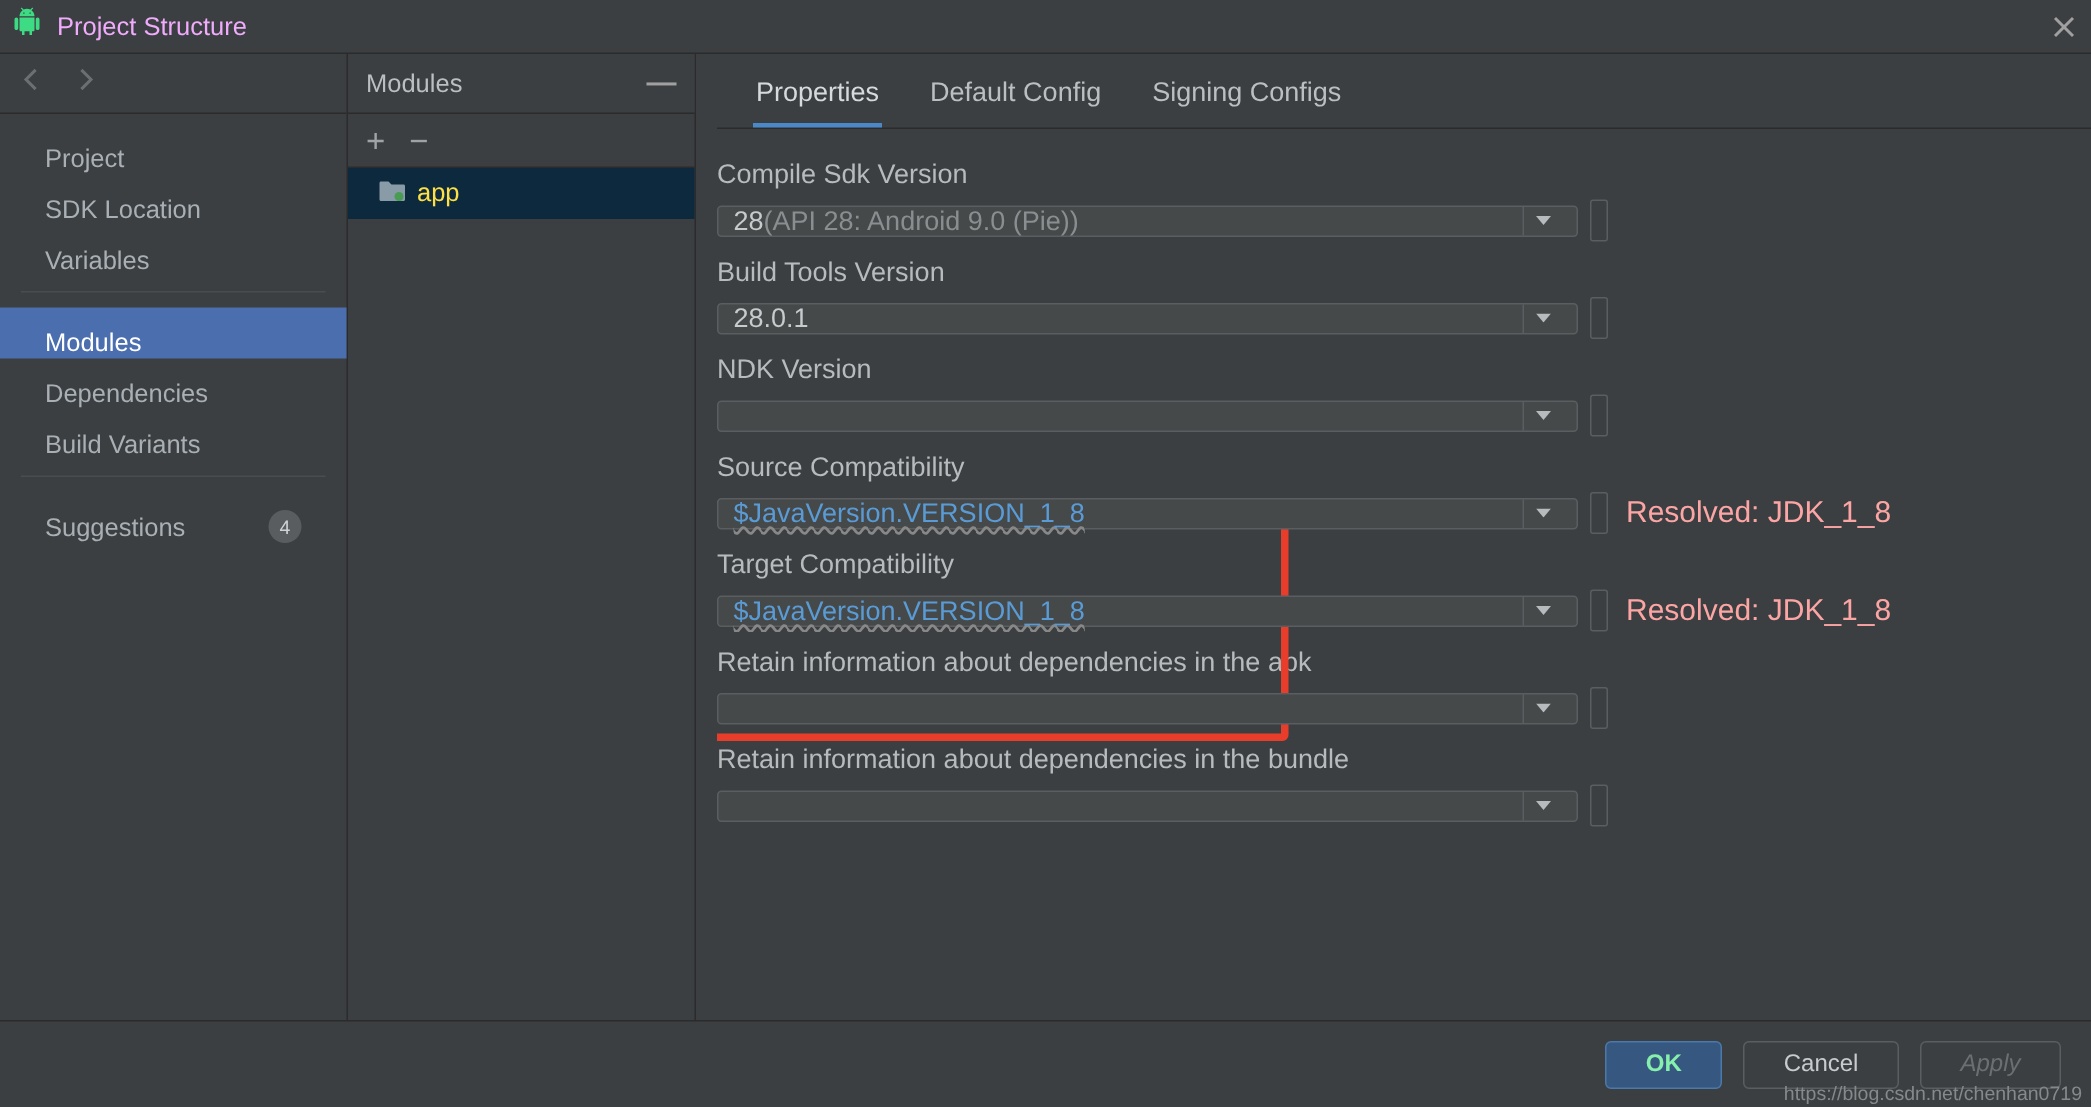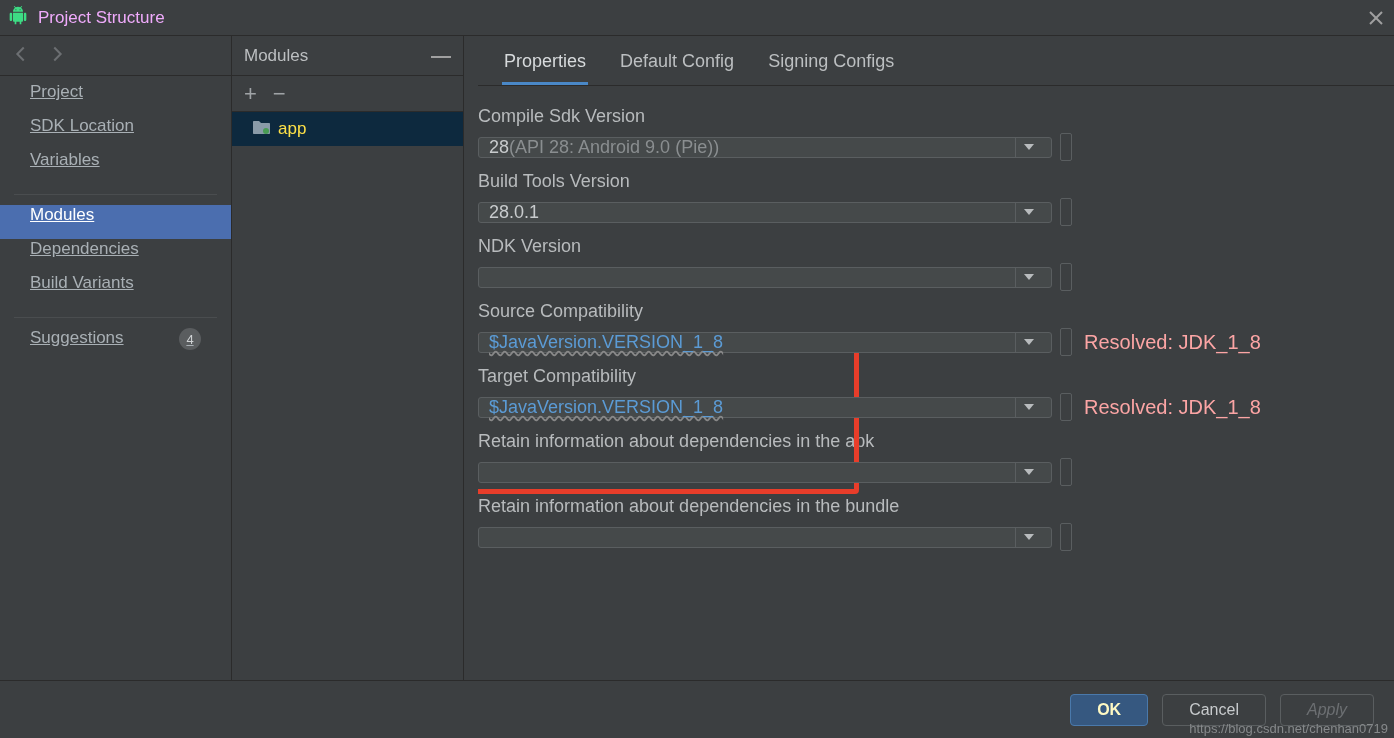--- a/index.html
+++ b/index.html
@@ -14,21 +14,21 @@
   .titlebar .close svg { width:14px; height:14px; stroke:#a0a0a0; stroke-width:2; }
 
   
   .body { flex: 1 1 auto; display: flex; min-height: 0; }
 
   
   .sidebar { width: 232px; background: #3c3f41; border-right: 1px solid #2b2b2b; display:flex; flex-direction:column; }
   .nav-arrows { height: 40px; display:flex; align-items:center; padding: 0 10px; gap: 14px; border-bottom:1px solid #2b2b2b; }
   .nav-arrows svg { width:22px; height:22px; stroke:#6c6f72; stroke-width:2.2; fill:none; }
   .side-list { padding-top: 6px; }
-  .side-item { height: 34px; display:flex; align-items:flex-start; padding:0 30px; font-size:17px; color:#a9b0b5; cursor:default;text-decoration:underline; }
+  .side-item { height: 34px; display:flex; align-items:flex-end; padding:0 30px; font-size:17px; color:#a9b0b5; cursor:default; }
   .side-item.selected { background:#4b6eaf; color:#ffffff; }
   .side-sep { height:1px; background:#4a4d4f; margin:10px 14px; }
   .side-item .badge { margin-left:auto; width:22px; height:22px; border-radius:11px; background:#5a5d5f; color:#cfd2d4; font-size:13px; display:flex; align-items:center; justify-content:center; }
 
   
   .modules-panel { width: 232px; background:#3c3f41; border-right:1px solid #2b2b2b; display:flex; flex-direction:column; }
   .modules-header { height:40px; display:flex; align-items:center; padding:0 12px; border-bottom:1px solid #2b2b2b; background:#3c3f41; font-size:17px; color:#bcbfc1; }
   .modules-header .min { margin-left:auto; color:#a0a0a0; font-size:20px; font-weight:bold; }
   .modules-tools { height:36px; display:flex; align-items:center; gap:16px; padding:0 12px; border-bottom:1px solid #2b2b2b; color:#9fa3a6; font-size:22px; }
   .modules-tools span { line-height:1; }
@@ -52,21 +52,21 @@
   .combo .arrow svg { width:10px; height:6px; fill:#b8bbbd; }
   .combo.inactive { color:#7a7e80; }
   .combo .val-blue { color:#5b9bd5; text-decoration: underline wavy #888; text-underline-offset:3px; }
   .combo .val-hint { color:#8a8e90; }
   .after-slot { width:12px; height:28px; border:1px solid #5a5e60; border-radius:2px; }
   .resolved { color:#fca5a5; font-size:20px; margin-left:4px; }
 
   
   .footer { height:58px; border-top:1px solid #2b2b2b; display:flex; align-items:center; justify-content:flex-end; padding:0 20px; gap:14px; position:relative; }
   .btn { height:32px; padding:0 26px; border-radius:4px; border:1px solid #5a5e60; background:#3c3f41; color:#c8cbcd; font-size:16px; display:flex; align-items:center; }
-  .btn.primary { background:#365880; border-color:#4a79ab; color:#fef9c3; font-weight:600; }
+  .btn.primary { background:#365880; border-color:#4a79ab; color:#86efac; font-weight:600; }
   .btn.disabled { color:#6c6f72;font-style:italic; }
   .watermark { position:absolute; right:6px; bottom:2px; font-size:13px; color:#86898b; }
 </style>
 </head>
 <body>
 
 <div class="window">
 
   <div class="titlebar">
     <span class="android-icon">

